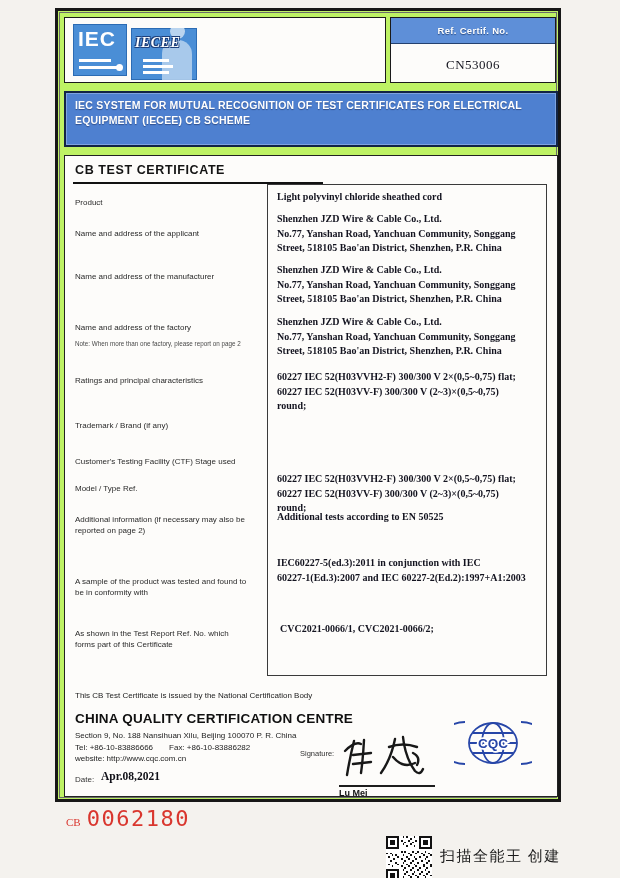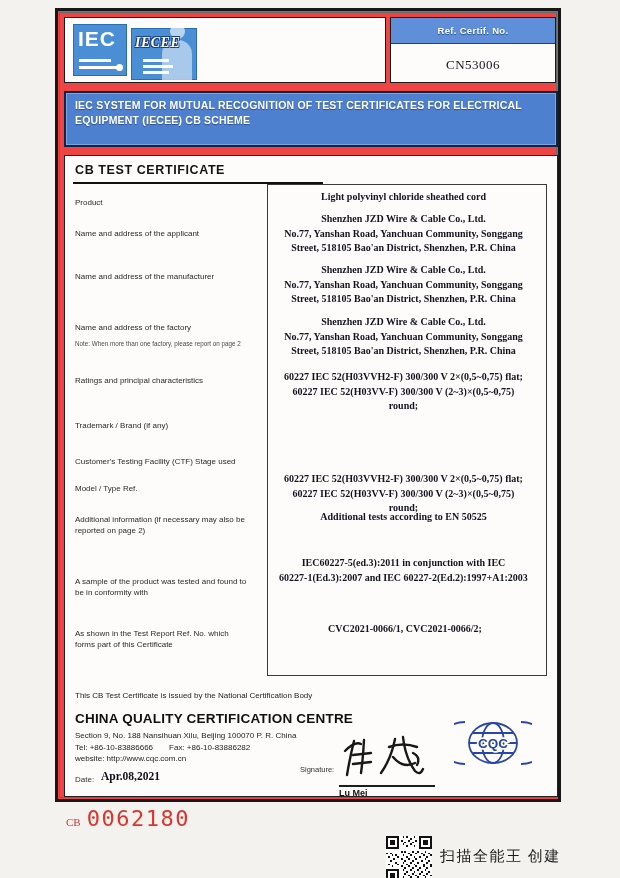--- a/index.html
+++ b/index.html
@@ -5,21 +5,21 @@
   html,body{margin:0;padding:0;}
   body{
     width:620px;height:878px;position:relative;overflow:hidden;
     background:#f4f2ee;
     font-family:"Liberation Sans", sans-serif;
     color:#1a1a1a;
   }
   
   .cert{
     position:absolute;left:55px;top:8px;width:506px;height:794px;
-    background:#ef4444;border:3px solid #171717;box-sizing:border-box;
+    background:#bef264;border:3px solid #171717;box-sizing:border-box;
   }
   .cert-inner{position:absolute;inset:1px;border:1px solid #6a6a6a;pointer-events:none;}
   .box{position:absolute;border:1.5px solid #1a1a1a;background:#fdfcfa;box-sizing:border-box;}
 
   
   #logo-box{left:6px;top:6px;width:322px;height:66px;}
   .bluesq{position:absolute;background:#4a8ed6;box-shadow:inset 0 0 0 1px #2c6cb4;}
   #iec-sq{left:8px;top:6px;width:54px;height:52px;}
   #iec-sq .iec-txt{position:absolute;left:5px;top:3px;color:#fff;font-weight:bold;font-size:21px;letter-spacing:1px;}
   #iec-sq .bar1{position:absolute;left:6px;bottom:14px;width:32px;height:3px;background:#fff;}
@@ -56,21 +56,21 @@
   #main{left:6px;top:144px;width:494px;height:642px;border:1.5px solid #222;}
   #cb-title{position:absolute;left:10px;top:7px;font-weight:bold;font-size:12.5px;letter-spacing:.6px;color:#141414;}
   #title-rule{position:absolute;left:8px;top:26px;width:250px;height:1.5px;background:#111;}
 
   .flabel{position:absolute;left:10px;width:192px;font-size:8px;color:#2a2a2a;line-height:1.35;}
   .fnote{position:absolute;left:10px;width:200px;font-size:6.3px;color:#4a4a4a;}
 
   #values-box{position:absolute;left:202px;top:28px;width:278px;height:490px;border:1px solid #3a3a3a;}
   .fval{
     position:absolute;left:9px;right:16px;font-family:"Liberation Serif",serif;font-weight:bold;
-    font-size:10px;color:#13131f;line-height:1.38;text-align:center;
+    font-size:10px;color:#13131f;line-height:1.38;
   }
   .fval .nm{display:block;margin-bottom:1px;}
 
   
   #lbl-product{top:42px;} #lbl-applicant{top:73px;} #lbl-manufacturer{top:116px;}
   #lbl-factory{top:167px;} #note-factory{top:184px;}
   #lbl-ratings{top:220px;} #lbl-trademark{top:265px;} #lbl-ctf{top:301px;width:200px;}
   #lbl-model{top:328px;} #lbl-additional{top:359px;width:178px;}
   #lbl-conformity{top:421px;width:172px;} #lbl-report{top:473px;width:170px;}
 
@@ -81,21 +81,21 @@
 
   
   #issuer-note{position:absolute;left:10px;top:535px;font-size:8px;color:#222;}
   #body-name{position:absolute;left:10px;top:555px;font-size:13.5px;font-weight:bold;letter-spacing:.2px;color:#101010;}
   #body-address{position:absolute;left:10px;top:575px;font-size:8px;color:#222;}
   #body-telfax{position:absolute;left:10px;top:586.5px;font-size:8px;color:#222;}
   #body-telfax span{margin-right:16px;}
   #body-website{position:absolute;left:10px;top:598px;font-size:8px;color:#222;}
   #date-label{position:absolute;left:10px;top:619px;font-size:8px;color:#333;}
   #date-value{position:absolute;left:36px;top:614px;font-family:"Liberation Serif",serif;font-weight:bold;font-size:11.5px;color:#101018;}
-  #sig-label{position:absolute;left:235px;top:609px;font-size:7.5px;color:#333;}
+  #sig-label{position:absolute;left:235px;top:593px;font-size:7.5px;color:#333;}
   #sig-draw{position:absolute;left:268px;top:575px;}
   #sig-line{position:absolute;left:274px;top:629px;width:96px;height:1.5px;background:#1d1d1d;}
   #sig-name{position:absolute;left:274px;top:632px;width:96px;text-align:left;font-size:9px;font-weight:bold;color:#141414;}
   #cqc-logo{position:absolute;left:389px;top:559px;}
 
   
   #cb-stamp{position:absolute;left:66px;top:806px;color:#d9362e;white-space:nowrap;}
   #cb-stamp .pfx{font-family:"Liberation Serif",serif;font-size:11px;margin-right:6px;}
   #cb-stamp .num{font-family:"DejaVu Sans Mono",monospace;font-size:22px;letter-spacing:1.5px;}
   #qr{position:absolute;left:386px;top:836px;width:46px;height:46px;}

